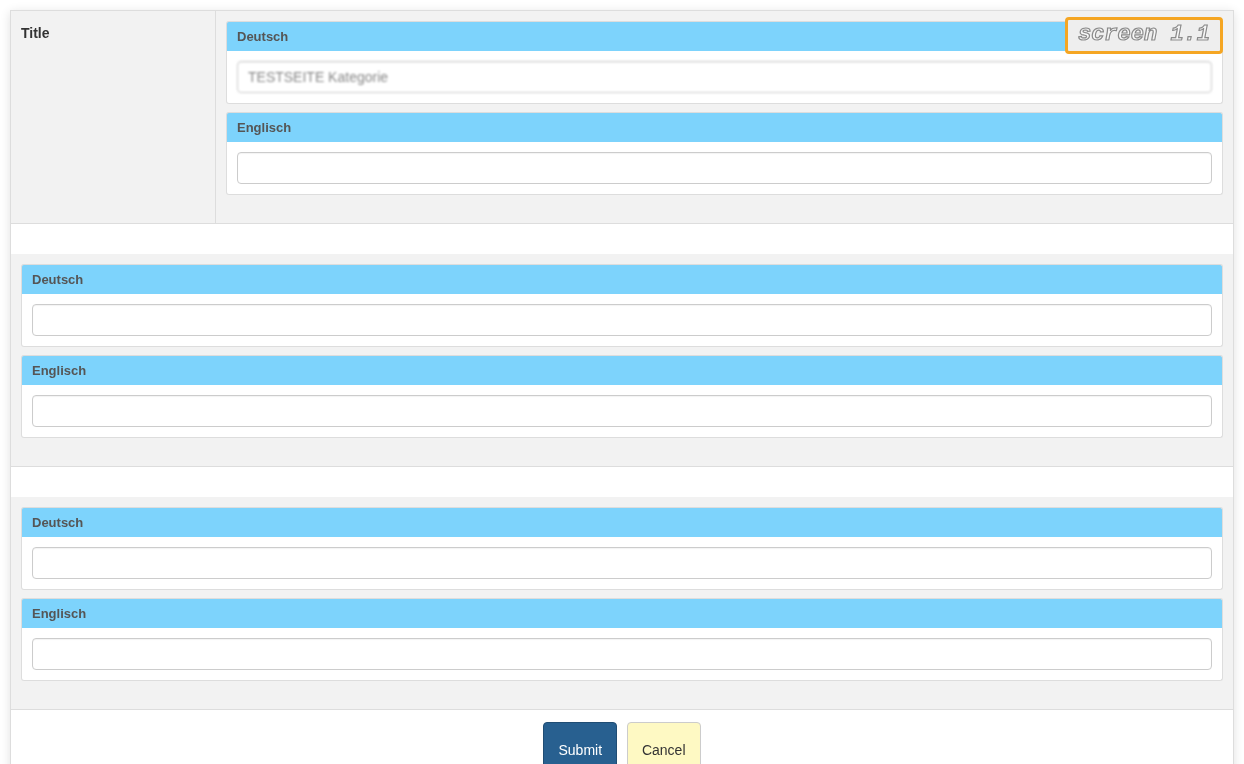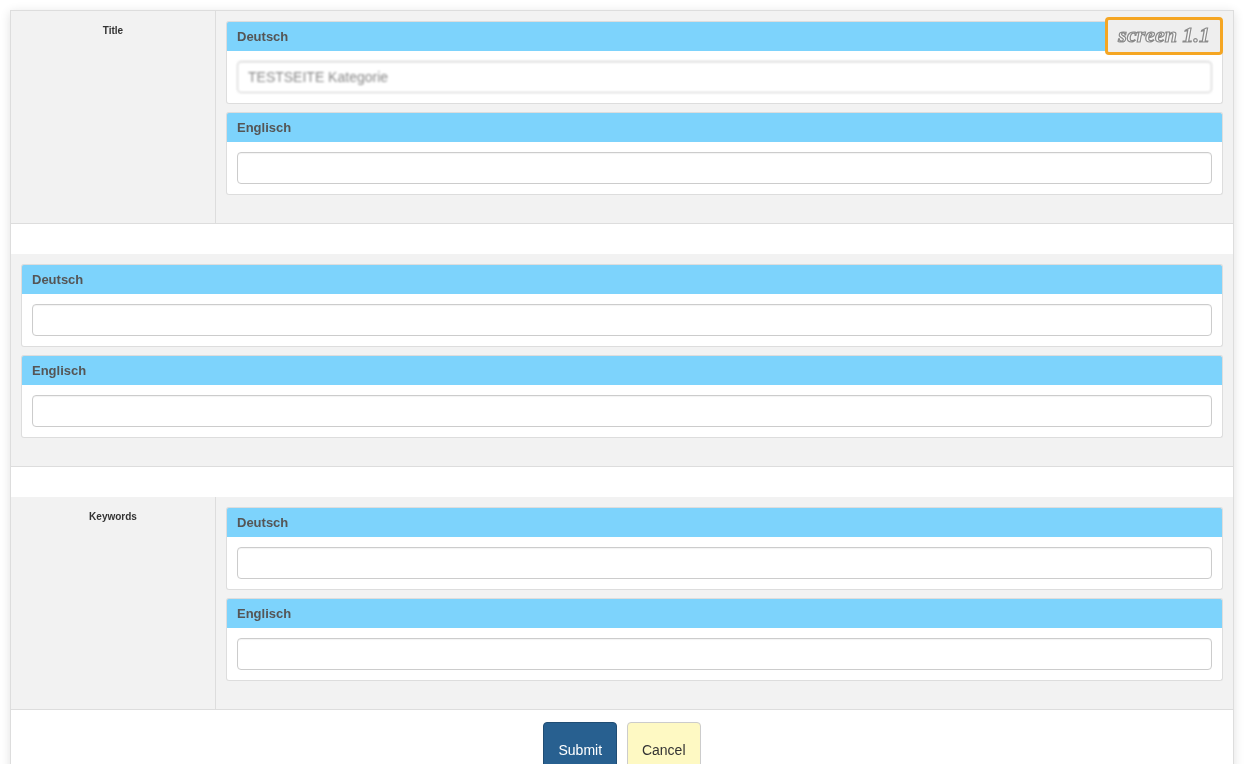--- a/index.html
+++ b/index.html
@@ -18,23 +18,23 @@
   .section {
     display: flex;
     border-bottom: 1px solid #ddd;
   }
   .section:last-of-type { border-bottom: none; }
   .section-label {
     flex: 0 0 205px;
     background: #f2f2f2;
     padding: 14px 10px;
     font-weight: 600;
-    font-size: 10px;
+    font-size: 14px;
     color: #333;
-    text-align: center;
+    text-align: left;
     border-right: 1px solid #ddd;
   }
   .section-body {
     flex: 1;
     padding: 10px 10px 20px 10px;
     background: #f2f2f2;
     position: relative;
   }
   .lang-block {
     margin-bottom: 8px;
@@ -107,21 +107,21 @@
     background: #eeeeee;
   }
   .screen-badge-text {
     font-style: italic;
     font-weight: 800;
     font-size: 22px;
     letter-spacing: 0px;
     -webkit-text-stroke: 1.2px #8a8a8a;
     color: transparent;
     text-shadow: 1px 1px 0 rgba(255,255,255,0.6);
-    font-family: Liberation Serif, serif;
+    font-family: Liberation Mono, monospace;
   }
 </style>
 </head>
 <body>
 
 <div class="panel">
 
   <div class="section">
     <div class="section-label">Title</div>
     <div class="section-body">
@@ -158,21 +158,20 @@
         <div class="lang-input-wrap">
           <input type="text" class="lang-input" value="" style="">
         </div>
       </div>
     </div>
   </div>
 
   <div class="spacer"></div>
 
   <div class="section">
-    <div class="section-label">Keywords</div>
     <div class="section-body">
       <div class="lang-block">
         <div class="lang-label">Deutsch</div>
         <div class="lang-input-wrap">
           <input type="text" class="lang-input" value="" style="">
         </div>
       </div>
       <div class="lang-block">
         <div class="lang-label">Englisch</div>
         <div class="lang-input-wrap">

